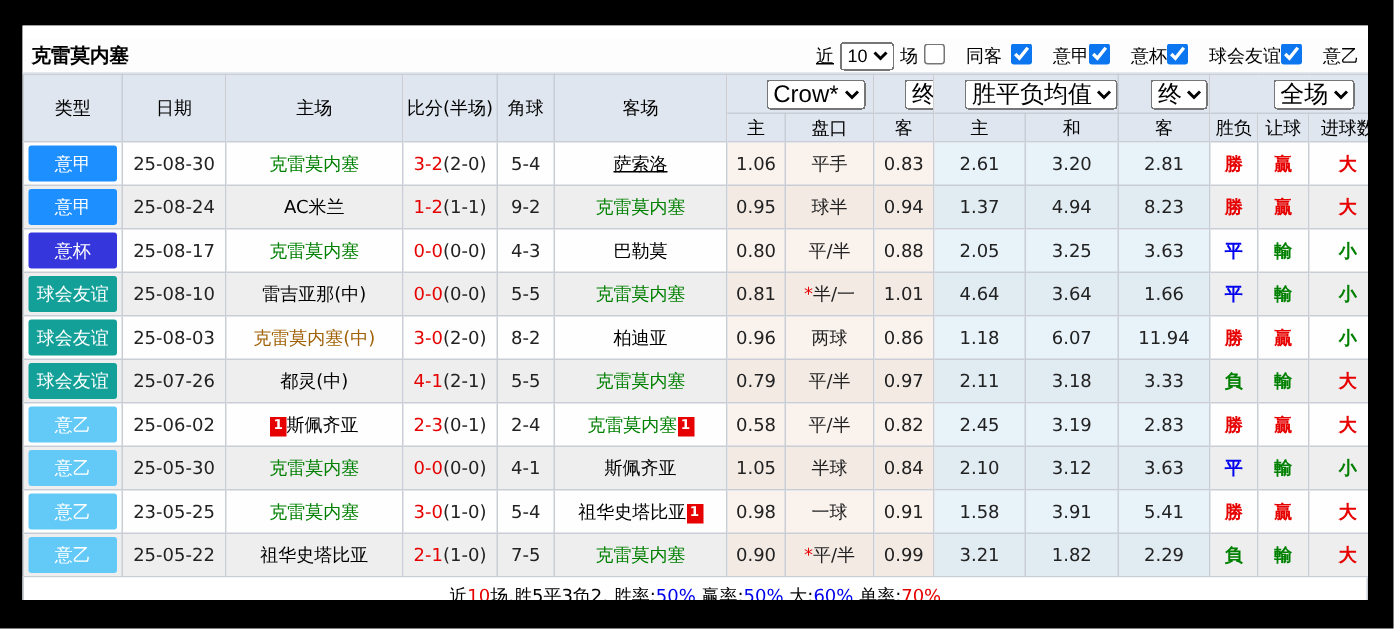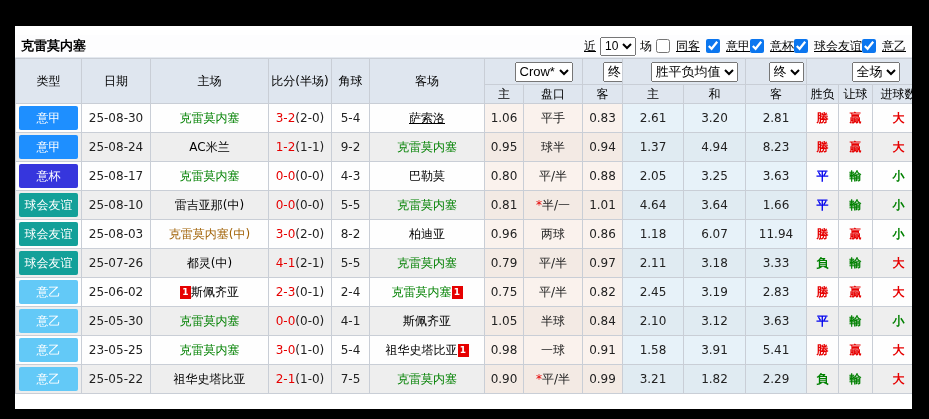--- a/index.html
+++ b/index.html
@@ -1,42 +1,42 @@
 <!DOCTYPE html>
 <html><head>
 <meta charset="utf-8">
 <style>
   html,body{margin:0;padding:0;}
   body{
     width:929px;height:419px;background:#000;position:relative;overflow:hidden;
     font-family:"DejaVu Sans","Liberation Sans",sans-serif;
   }
   .panel{
-    position:absolute;left:15px;top:26px;width:897px;height:383px;
+    position:absolute;left:15px;top:17px;width:897px;height:383px;
     background:#fff;overflow:hidden;
   }
   .topstrip{height:9px;background:#fff;}
   .titlebar{
     height:22px;display:flex;align-items:center;justify-content:space-between;
     padding:0 6px;background:#fdfdfe;border-bottom:1px solid #e3e8ef;
   }
   .title{font-size:13px;font-weight:bold;color:#000;}
   .controls{display:flex;align-items:center;gap:4px;font-size:12px;color:#000;white-space:nowrap;}
   .controls a.near{color:#000;text-decoration:underline;cursor:pointer;}
   .controls select{font-size:12px;height:19px;}
-  .controls label{display:flex;align-items:center;gap:6px;margin-right:2px;text-decoration:underline;}
+  .controls label{display:flex;align-items:flex-start;gap:14px;margin-right:2px;}
   .controls input[type=checkbox]{accent-color:#0b76ef;width:14px;height:14px;margin:0;}
   #league-filters{display:flex;align-items:center;}
   #league-filters label{margin-right:0;}
 
   table{border-collapse:collapse;table-layout:fixed;width:909px;}
   th,td{border:1px solid #c9ced6;overflow:hidden;white-space:nowrap;text-align:center;padding:0;}
   thead th{background:#dfe6ef;font-size:12px;font-weight:normal;color:#000;}
   .selrow th{height:25px;}
-  .selrow select{font-size:13px;height:20px;max-width:95%;margin-left:20px;}
+  .selrow select{font-size:16px;height:20px;max-width:95%;margin-left:20px;}
   .subrow th{height:18px;}
   tbody td{height:28px;font-size:12px;color:#222;}
   tbody tr:nth-child(odd) td{background:#fefefe;}
   tbody tr:nth-child(even) td{background:#eeeeee;}
   tbody tr:nth-child(odd) td.crown{background:#faf2ed;}
   tbody tr:nth-child(even) td.crown{background:#f3eae4;}
   tbody tr:nth-child(odd) td.avg{background:#e7f2f9;}
   tbody tr:nth-child(even) td.avg{background:#e0ebf2;}
 
   .badge{display:block;margin:2px 3px;height:24px;line-height:24px;border-radius:2px;color:#fff;font-size:12px;}
@@ -258,21 +258,21 @@
         </tr>
         <tr>
           <td>
             <span class="badge" style="background: rgb(99, 201, 247);">意乙</span>
           </td>
           <td>25-06-02</td>
           <td><span class="b1">1</span><span style="color: rgb(0, 0, 0);">斯佩齐亚</span></td>
           <td><span class="c-red">2-3</span><span>(0-1)</span></td>
           <td>2-4</td>
           <td><span style="color: rgb(0, 128, 0);">克雷莫内塞</span><span class="b1">1</span></td>
-          <td class="crown">0.75</td>
+          <td class="crown">0.58</td>
           <td class="crown">平/半</td>
           <td class="crown">0.82</td>
           <td class="avg">2.45</td>
           <td class="avg">3.19</td>
           <td class="avg">2.83</td>
           <td class="res c-red">勝</td>
           <td class="res c-red">贏</td>
           <td class="res c-red">大</td>
         </tr>
         <tr>
@@ -328,14 +328,15 @@
           <td class="avg">3.21</td>
           <td class="avg">1.82</td>
           <td class="avg">2.29</td>
           <td class="res c-green">負</td>
           <td class="res c-green">輸</td>
           <td class="res c-red">大</td>
         </tr>
       </tbody>
   </table>
 
+  <div class="summary" id="summary"><span class="c-black">近</span><span class="c-red">10</span><span class="c-black">场,胜5平3负2, 胜率:</span><span class="c-blue">50%</span><span class="c-black"> 赢率:</span><span class="c-blue">50%</span><span class="c-black"> 大:</span><span class="c-blue">60%</span><span class="c-black"> 单率:</span><span class="c-red">70%</span></div>
 
 </div>
 
 </body></html>

